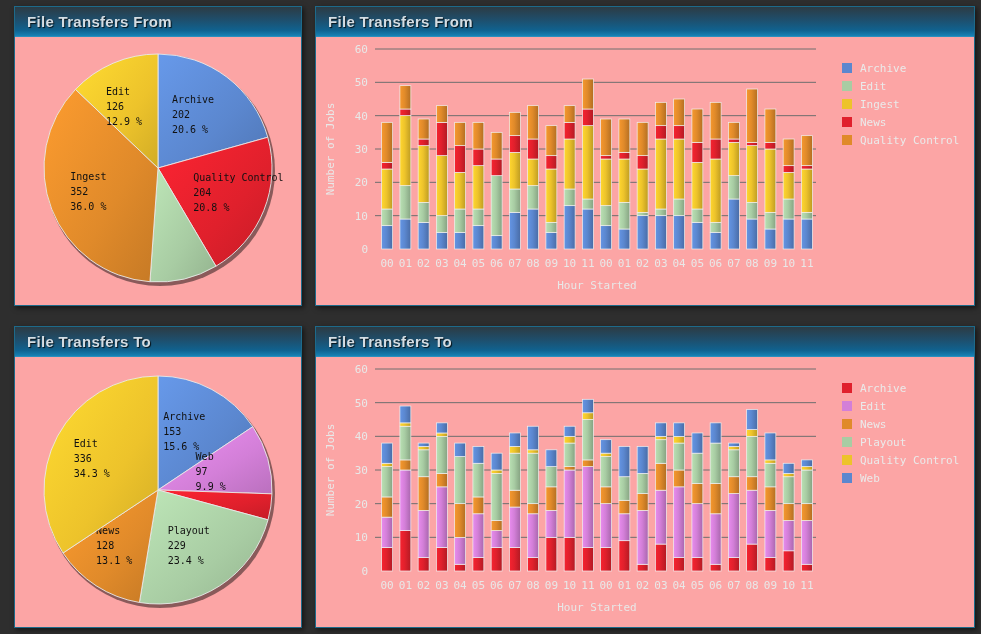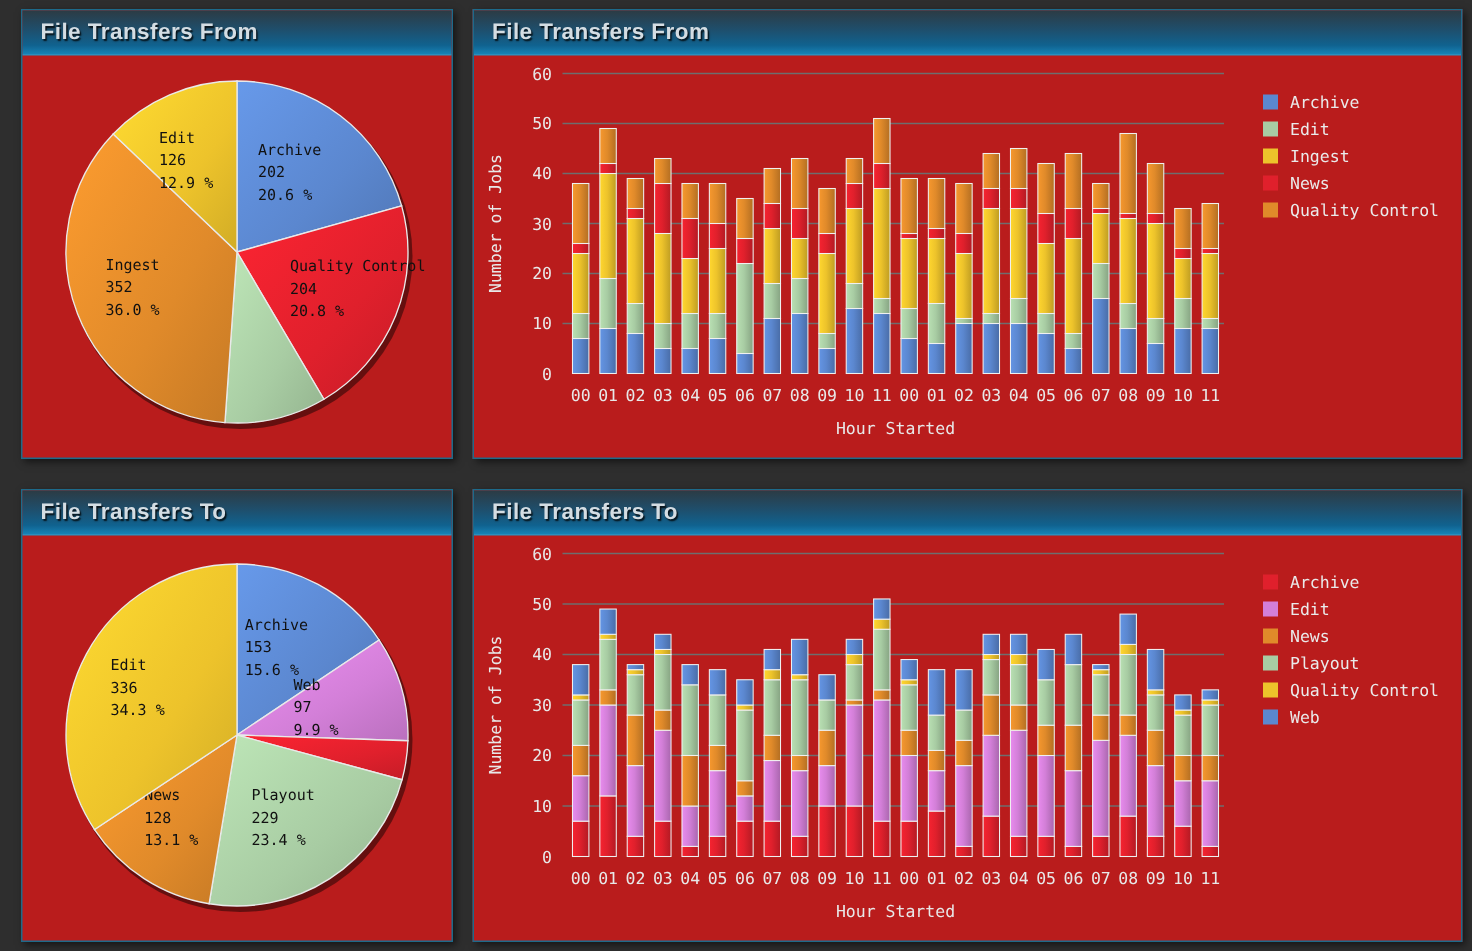--- a/index.html
+++ b/index.html
@@ -12,21 +12,21 @@
     font-family: "DejaVu Sans Mono", monospace;
   }
   #root {
     position: relative;
     width: 981px;
     height: 634px;
     background: #2e2e2e;
   }
   .panel {
     position: absolute;
-    background: #b91c1c;
+    background: #fca5a5;
     border: 1px solid #1d6a8a;
     box-sizing: border-box;
     box-shadow: 2px 2px 5px rgba(0,0,0,0.55);
   }
   .panel-header {
     height: 30px;
     background: linear-gradient(to bottom, #2c3b44 0%, #1e4f6d 45%, #10628f 80%, #1782b5 100%);
     border-bottom: 1px solid #2a8fbd;
     display: flex;
     align-items: center;

